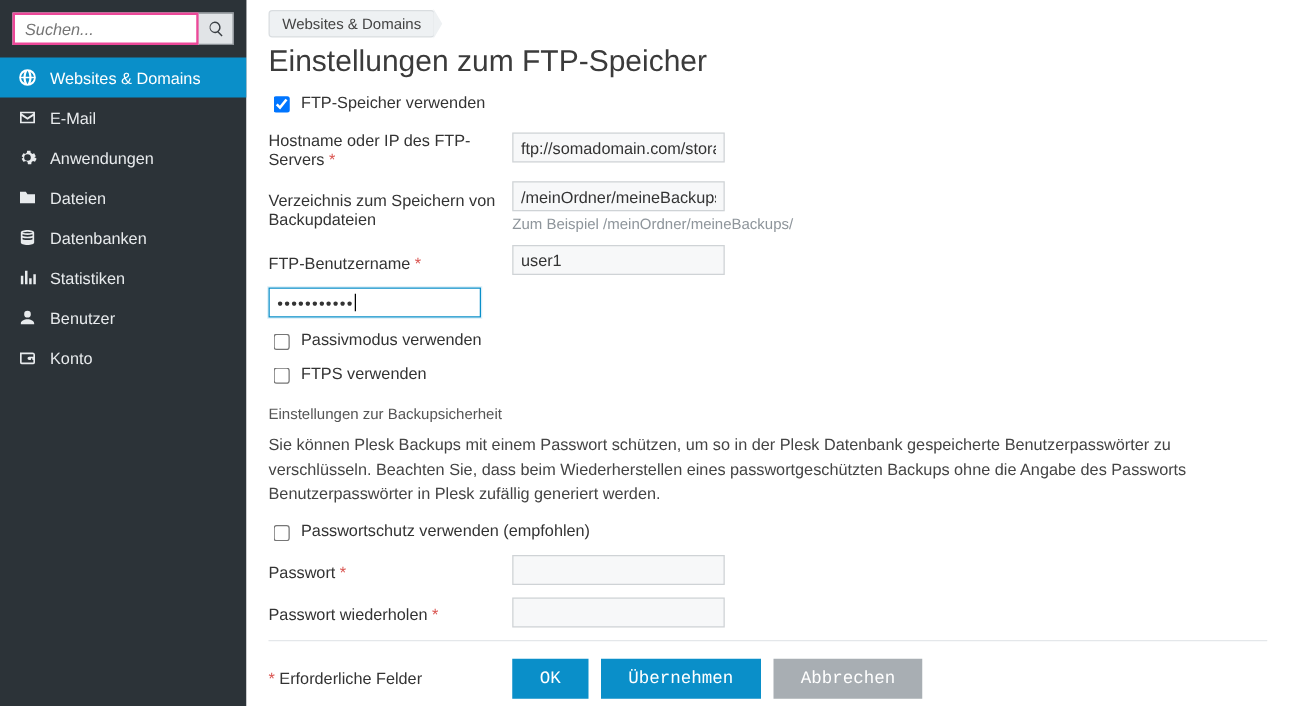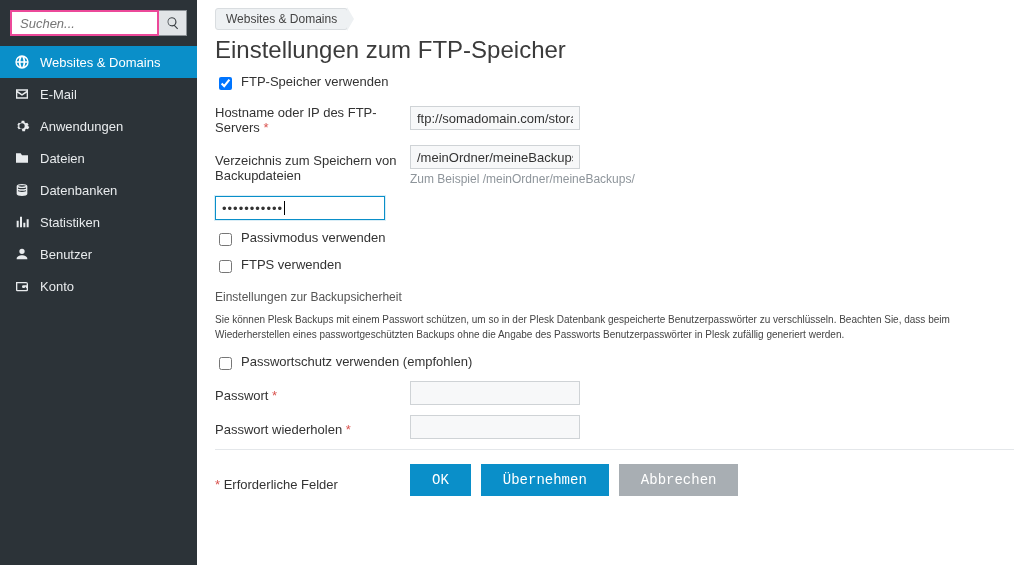--- a/index.html
+++ b/index.html
@@ -28,24 +28,24 @@
   .form-row { display:flex; align-items:center; margin-bottom:10px; }
   .form-label { width:195px; padding-top:4px; color:#333; font-size:13px; }
   .form-control { flex:1; }
   .req { color:#d9534f; }
   .text-input { width:170px; height:24px; border:1px solid #cfd3d6; background:#f7f8f9; padding:0 6px; font-size:13px; color:#333; }
   .text-input.focused { border-color:#0a8fc9; background:#fff; box-shadow:0 0 0 1px rgba(10,143,201,0.15); }
   .helper { color:#8e959b; font-size:12px; margin-top:3px; }
   .check-row { display:flex; align-items:flex-start; gap:6px; margin-bottom:8px; }
   .check-row input[type=checkbox] { width:13px; height:13px; }
   .section-title { font-size:12px; color:#555; margin:14px 0 8px 0; font-weight:400; }
-  .section-desc { color:#444; font-size:10px; line-height:1.5; margin-bottom:12px; max-width:780px; }
+  .section-desc { color:#444; font-size:13px; line-height:1.5; margin-bottom:12px; max-width:780px; }
   .divider { border:none; border-top:1px solid #e4e7ea; margin:10px 0 14px 0; }
 
-  .button-row { display:flex; align-items:center; }
+  .button-row { display:flex; align-items:flex-start; }
   .button-row .form-label { padding-top:8px; }
   .btns { display:flex; gap:10px; }
   .btn { height:32px; border:none; padding:0 22px; font-size:14px; color:#fff; cursor:pointer; font-family:Liberation Mono, monospace; }
   .btn-primary { background:#0a8fc9; }
   .btn-primary.alt { background:#0a8fc9; }
   .btn-cancel { background:#a8aeb3; }
 
   .pw-dots { letter-spacing:1px; font-family:Arial,sans-serif; }
   .cursor-bar { display:inline-block; width:1px; height:14px; background:#000; vertical-align:middle; margin-left:1px; }
 </style>
@@ -148,20 +148,24 @@
   </div>
 
   <div class="form-row">
     <div class="form-label">Verzeichnis zum Speichern von Backupdateien</div>
     <div class="form-control">
       <input class="text-input" value="/meinOrdner/meineBackups/" style="">
       <div class="helper">Zum Beispiel /meinOrdner/meineBackups/</div>
     </div>
   </div>
 
+  <div class="form-row">
+    <div class="form-label"><span>FTP-Benutzername</span> <span class="req">*</span></div>
+    <div class="form-control"><input class="text-input" value="user1" style=""></div>
+  </div>
 
   <div class="form-row">
     <div class="form-control">
       <div class="text-input focused" style="display:flex;align-items:center;">
         <span class="pw-dots">•••••••••••</span>
           <span class="cursor-bar"></span>
       </div>
     </div>
   </div>
 

